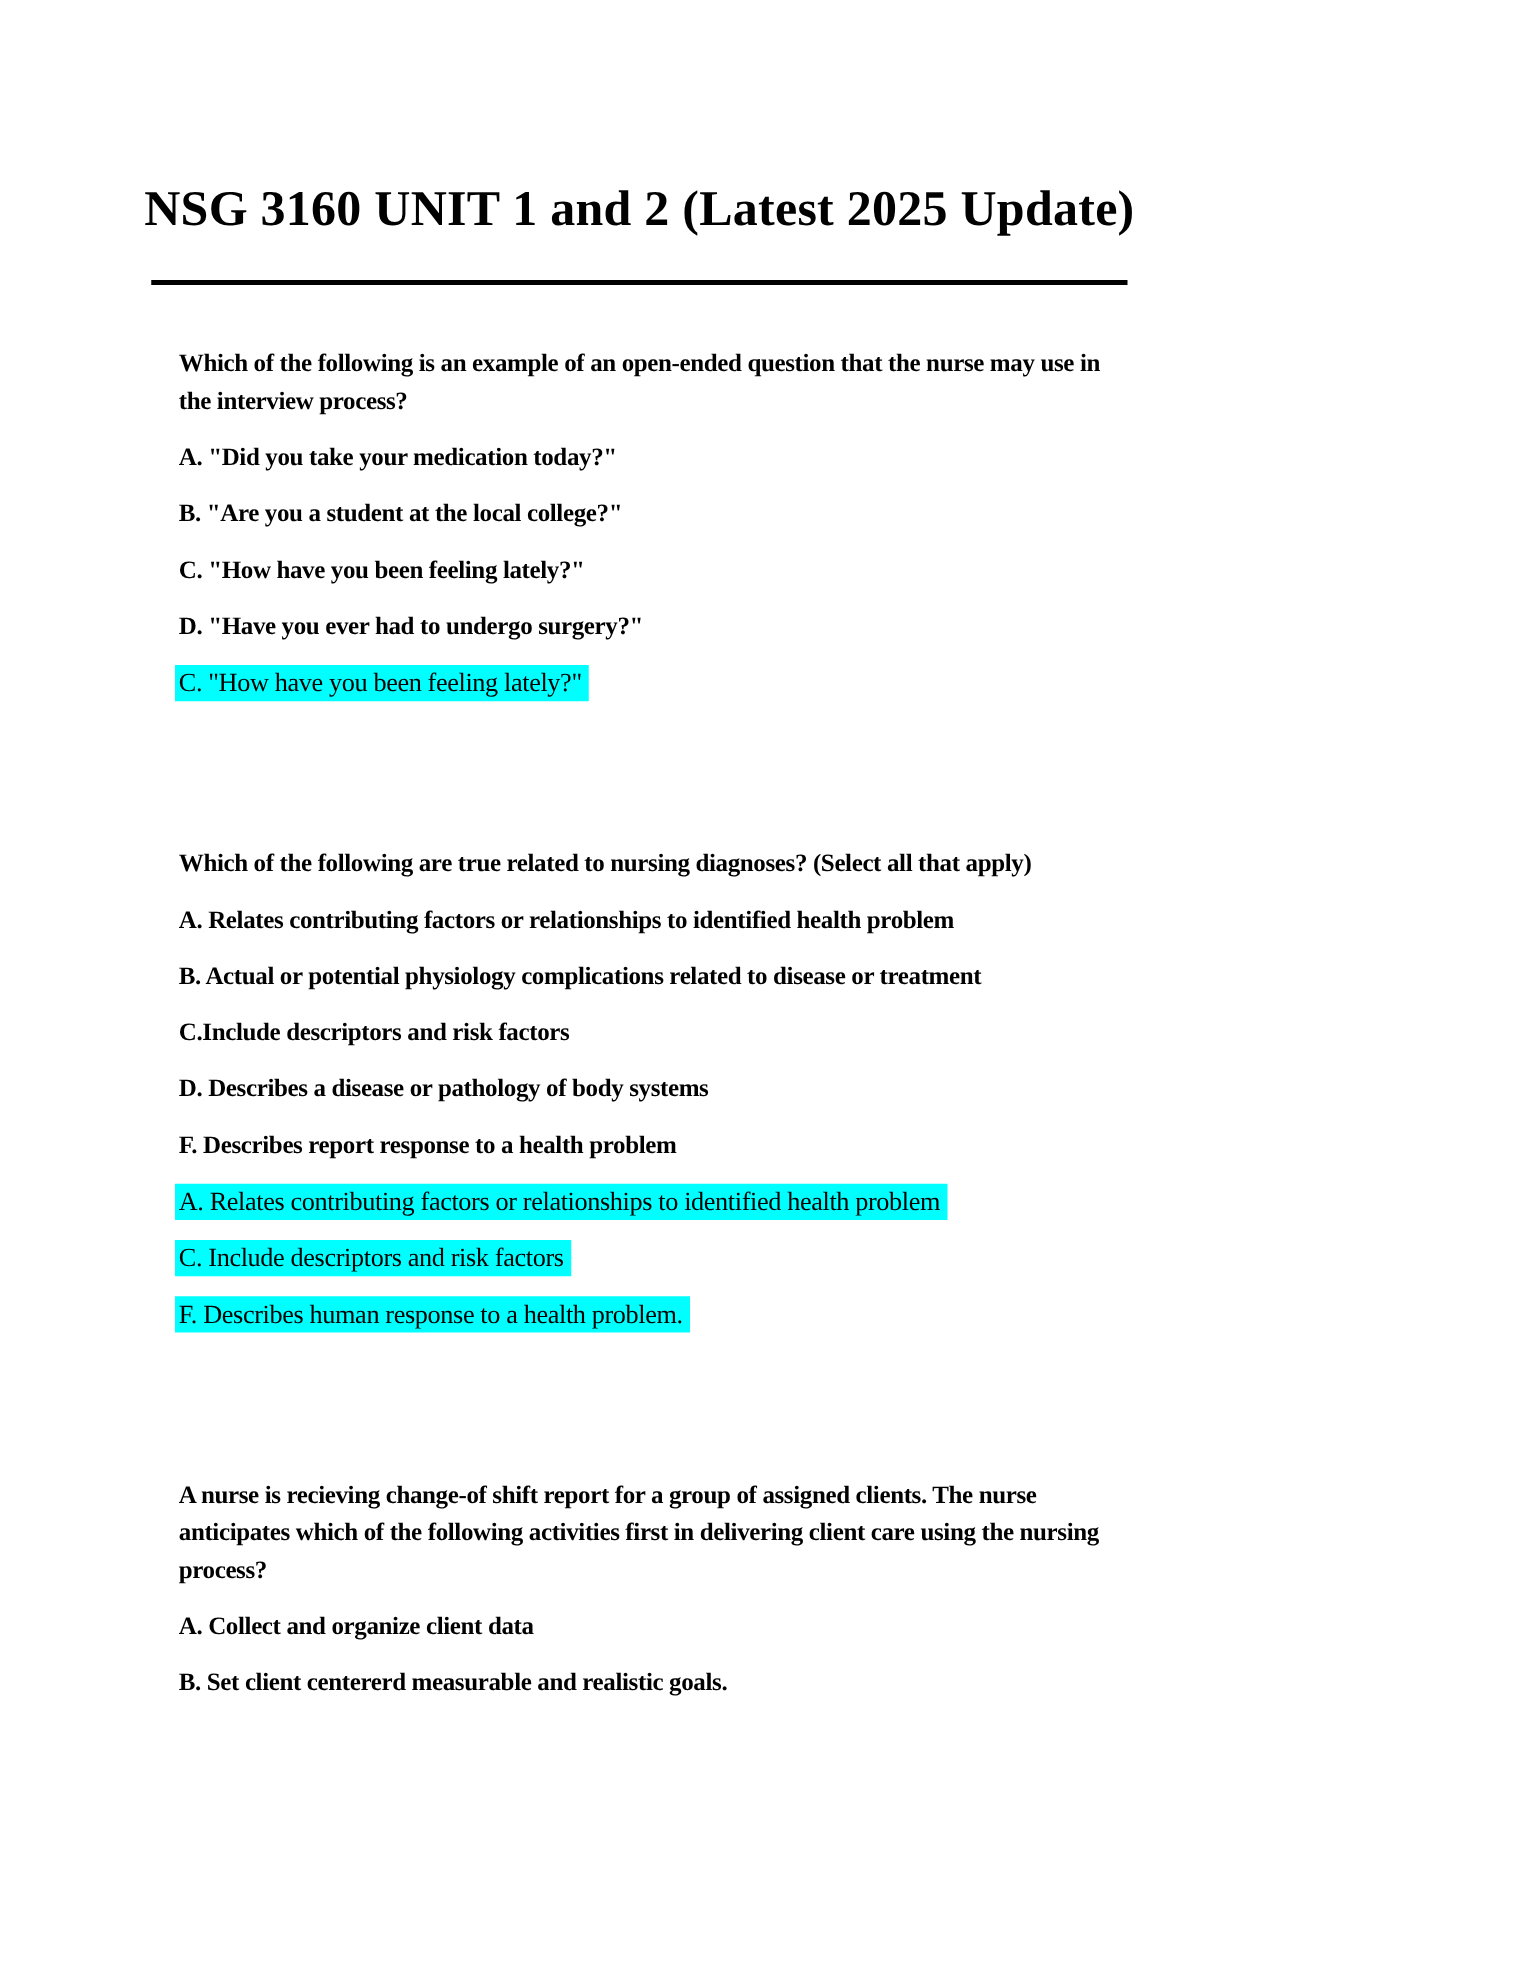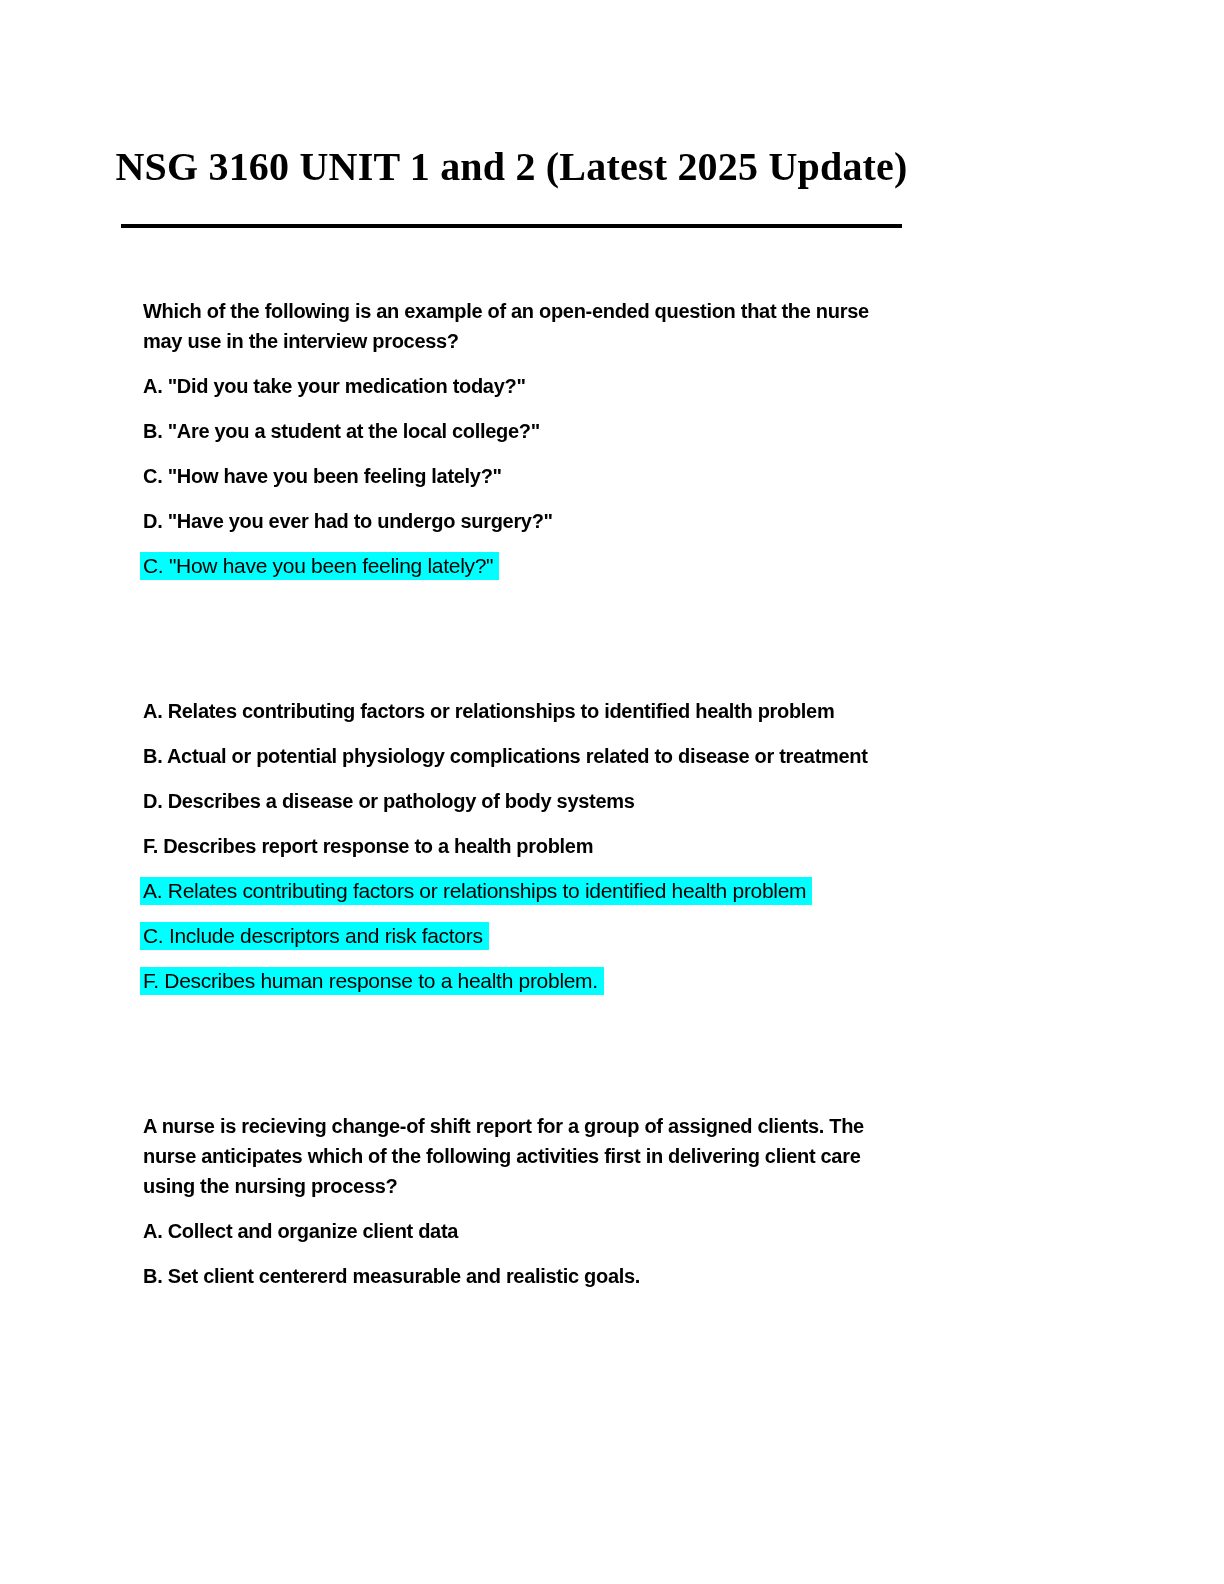--- a/index.html
+++ b/index.html
@@ -20,22 +20,22 @@
     line-height: 58px;
     text-align: center;
     letter-spacing: 0.2px;
   }
   .divider {
     height: 4px;
     background: #000000;
     margin: 28px 121px 0 121px;
   }
   .content {
-    margin: 68px 143px 0 143px;
-    font-family: Liberation Sans, sans-serif;
+    margin: 48px 143px 0 143px;
+    font-family: Liberation Serif, serif;
     font-size: 20px;
     font-weight: 700;
     line-height: 30px;
     letter-spacing: -0.3px;
   }
   .para { margin-bottom: 15px; }
   .answer-para {
     margin-bottom: 15px;
     font-weight: 400;
     font-size: 21px;
@@ -66,22 +66,24 @@
       <p class="para">A. "Did you take your medication today?"</p>
       <p class="para">B. "Are you a student at the local college?"</p>
       <p class="para">C. "How have you been feeling lately?"</p>
       <p class="para">D. "Have you ever had to undergo surgery?"</p>
       <p class="answer-para"><mark style="background: rgb(0, 255, 255);">C. "How have you been feeling lately?"</mark></p>
     </section>
 
     <div class="block-gap"></div>
 
     <section>
+      <p class="para">Which of the following are true related to nursing diagnoses? (Select all that apply)</p>
       <p class="para">A. Relates contributing factors or relationships to identified health problem</p>
       <p class="para">B. Actual or potential physiology complications related to disease or treatment</p>
+      <p class="para">C.Include descriptors and risk factors</p>
       <p class="para">D. Describes a disease or pathology of body systems</p>
       <p class="para">F.  Describes report response to a health problem</p>
       <p class="answer-para"><mark style="background: rgb(0, 255, 255);">A. Relates contributing factors or relationships to identified health problem</mark></p>
       <p class="answer-para"><mark style="background: rgb(0, 255, 255); text-align: center;">C. Include descriptors and risk factors</mark></p>
       <p class="answer-para"><mark style="background: rgb(0, 255, 255);">F. Describes human response to a health problem.</mark></p>
     </section>
 
     <div class="block-gap"></div>
 
     <section>

